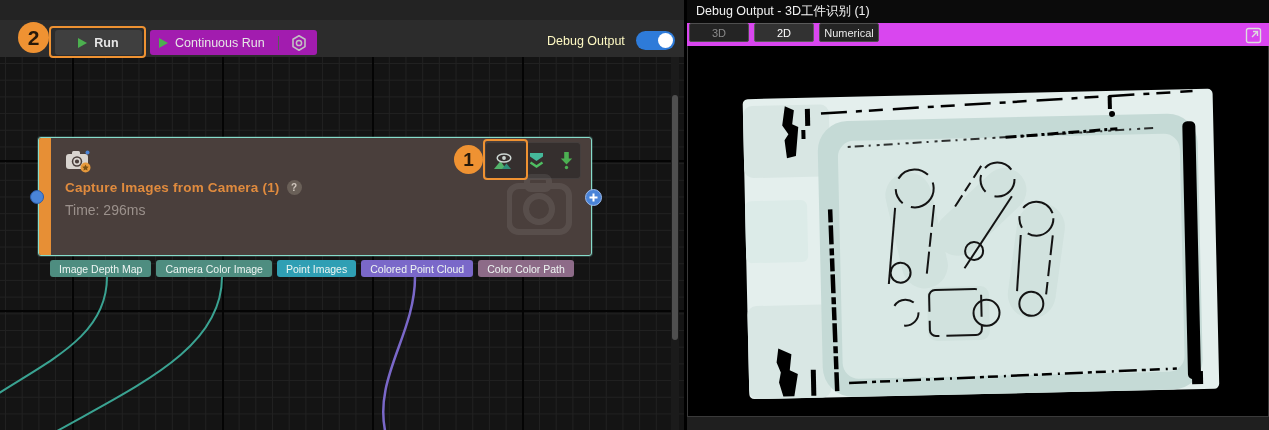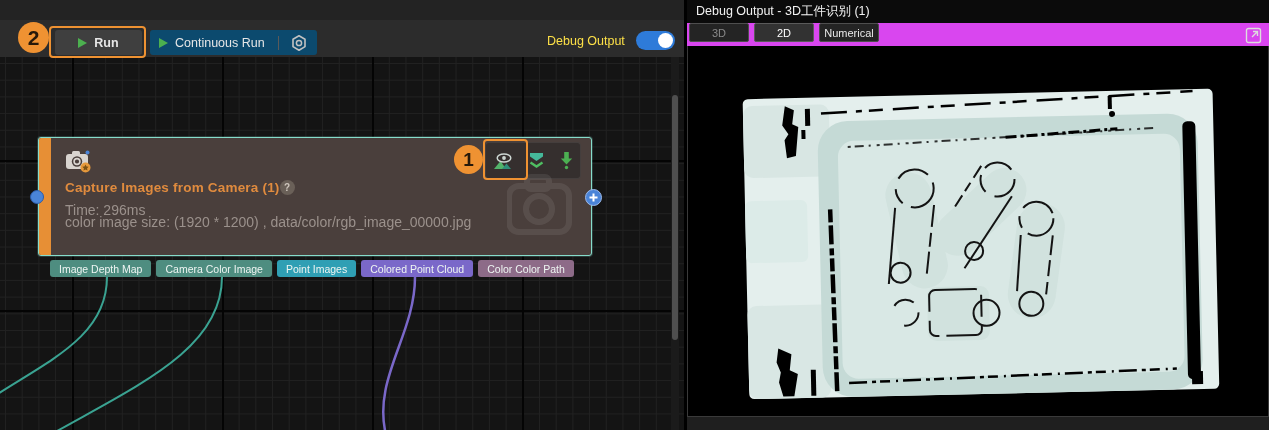--- a/index.html
+++ b/index.html
@@ -10,29 +10,29 @@
   .left-panel { position:absolute; left:0; top:0; width:684px; height:430px; background:#232323; }
   .toolbar { position:absolute; left:0; top:20px; width:684px; height:37px; background:#2c2c2c; }
 
   .num-badge { position:absolute; width:31px; height:31px; border-radius:50%; background:#ef9232;
     color:#27190a; font-weight:bold; font-size:21px; display:flex; align-items:center; justify-content:center; z-index:9; }
   .hl-box { position:absolute; border:2px solid #ef9232; border-radius:4px; z-index:8; }
 
   .btn-run { position:absolute; left:55px; top:10px; width:87px; height:25px; background:#3f3f3f;
     border-radius:3px; display:flex; align-items:center; justify-content:center; gap:7px;
     color:#e6e6e6; font-size:12.5px;font-weight:bold; }
-  .btn-cont { position:absolute; left:150px; top:10px; height:25px; background:#0c4a6e;
+  .btn-cont { position:absolute; left:150px; top:10px; height:25px; background:#a21caf;
     border-radius:3px; display:flex; align-items:center; padding:0 9px; gap:7px;
     color:#e6e6e6; font-size:12.5px; }
   .play-tri { width:0; height:0; border-top:5px solid transparent; border-bottom:5px solid transparent;
     border-left:9px solid #4cb04f; }
   .tb-sep { width:1px; height:14px; background:#5a5a5a; margin:0 4px 0 6px; }
 
   .debug-toggle-row { position:absolute; left:547px; top:11px; display:flex; align-items:center; gap:11px; }
-  .debug-toggle-label { color:#fde047; font-size:12.5px; }
+  .debug-toggle-label { color:#fef9c3; font-size:12.5px; }
   .toggle { width:39px; height:19px; border-radius:10px; background:#2e7bd9; position:relative; }
   .toggle .knob { position:absolute; right:2px; top:2px; width:15px; height:15px; border-radius:50%; background:#fff; }
 
   
   .canvas { position:absolute; left:0; top:57px; width:684px; height:373px;
     background-color:#141414;
     background-image:
       linear-gradient(to right, #040404 2px, transparent 2px),
       linear-gradient(to bottom, #040404 2px, transparent 2px),
       linear-gradient(to right, #212121 1px, transparent 1px),
@@ -40,21 +40,21 @@
     background-size:150px 150px, 150px 150px, 16.7px 16.7px, 16.7px 16.7px;
     background-position:72px 0, 0 103px, 5px 0, 0 6px; }
 
   .wires { position:absolute; left:0; top:0; width:684px; height:373px; z-index:1; }
 
   .node { position:absolute; left:38px; top:80px; width:554px; height:119px; background:#4a3f3c;
     border:1px solid #86dccb; border-radius:3px; z-index:2; box-shadow:0 0 0 1px rgba(134,220,203,.2); }
   .node-bar { position:absolute; left:0; top:0; bottom:0; width:12px; background:#e78f35;
     border-radius:2px 0 0 2px; }
   .node-cam-icon { position:absolute; left:26px; top:10px; }
-  .node-title-row { position:absolute; left:26px; top:42px; display:flex; align-items:center; }
+  .node-title-row { position:absolute; left:26px; top:42px; display:flex; align-items:center; gap:7px; }
   .node-title { color:#e08b3e; font-size:13.5px; font-weight:bold; letter-spacing:.2px; }
   .help-badge { width:15px; height:15px; border-radius:50%; background:#6a6058; color:#cfc6bd;
     font-size:10px; font-weight:bold; display:flex; align-items:center; justify-content:center; }
   .node-meta { position:absolute; left:26px; top:67px; color:#9b918c; font-size:14px; line-height:11.5px; white-space:nowrap; }
 
   .icon-cluster { position:absolute; left:446px; top:4px; width:96px; height:37px;
     background:rgba(28,28,28,.45); border:1px solid rgba(255,255,255,.08); border-radius:4px;
     display:flex; align-items:center; justify-content:space-around; }
   .ghost-cam { position:absolute; left:468px; top:36px; opacity:.08; }
 
@@ -146,21 +146,20 @@
           </svg>
         </span>
 
         <div class="node-title-row">
           <span class="node-title" style="color: rgb(224, 139, 62);">Capture Images from Camera (1)</span>
           <span class="help-badge">?</span>
         </div>
 
         <div class="node-meta">
           <div>Time: 296ms</div>
-          <div>color image size: (1920 * 1200) , data/color/rgb_image_00000.jpg</div>
         </div>
 
         <div class="icon-cluster">
           <span style="display:flex;">
             <svg width="22" height="20" viewBox="0 0 22 20">
               <path d="M2,18 L8.5,10 L14,18 Z" fill="#52b36a"></path>
               <path d="M10,18 L14.5,12.5 L19,18 Z" fill="#2f8f7a"></path>
               <ellipse cx="12" cy="7" rx="6.8" ry="4" fill="none" stroke="#cdd6d2" stroke-width="1.5"></ellipse>
               <circle cx="12" cy="7" r="1.9" fill="#cdd6d2"></circle>
             </svg>

